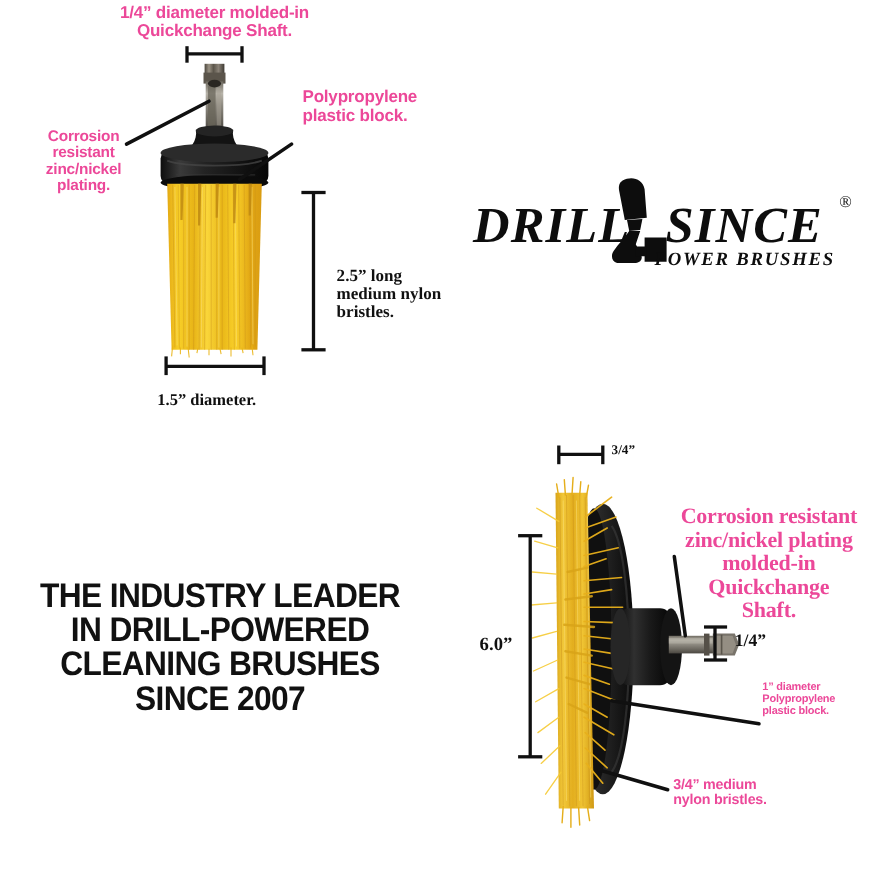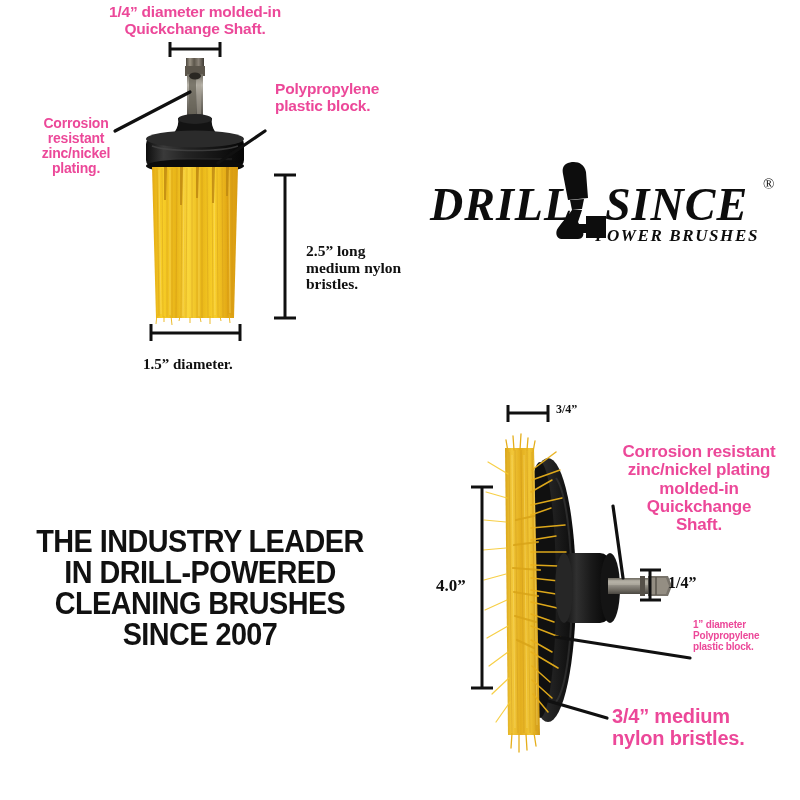--- a/index.html
+++ b/index.html
@@ -396,35 +396,35 @@
 plastic block.</div>
 
   <div class="dim-lbl" style="left:306px; top:243px; width:110px; font-size:15.5px; text-align:left;">2.5” long
 medium nylon
 bristles.</div>
 
   <div class="dim-lbl" style="left:143px; top:342px; font-size:15px;margin-top:14px;">1.5” diameter.</div>
 
   <div class="dim-lbl" style="left:556px; top:403px; font-size:12px;">3/4”</div>
 
-  <div class="dim-lbl" style="left:436px; top:577px; font-size:17px;">4.0”</div>
+  <div class="dim-lbl" style="left:436px; top:577px; font-size:17px;">6.0”</div>
 
   <div class="dim-lbl" style="left:668px; top:574px; font-size:16px;">1/4”</div>
 
-  <div class="lbl" style="left:600px; top:443px; width:198px; font-size:17px;">Corrosion resistant
+  <div class="lbl" style="left:600px; top:459px; width:198px; font-size:20px;font-family:Liberation Serif, serif;">Corrosion resistant
 zinc/nickel plating
 molded-in
 Quickchange
 Shaft.</div>
 
   <div class="lbl" style="left:693px; top:620px; width:107px; font-size:10px; text-align:left;">1” diameter
 Polypropylene
 plastic block.</div>
 
-  <div class="lbl" style="left:612px; top:706px; width:150px; font-size:20px; text-align:left;">3/4” medium
+  <div class="lbl" style="left:612px; top:706px; width:150px; font-size:13px; text-align:left;">3/4” medium
 nylon bristles.</div>
 
   <div class="tagline" style="left:18px; top:526px; width:364px; font-size:31px;">THE INDUSTRY LEADER
 IN DRILL-POWERED
 CLEANING BRUSHES
 SINCE 2007</div>
 
   <div class="logo-wrap">
     <div class="logo-text logo-drill">DRILL</div>
 

